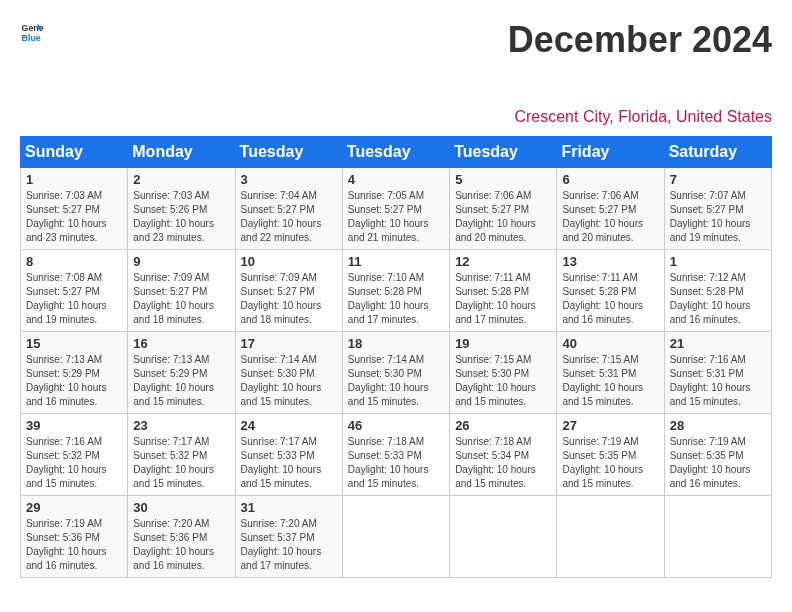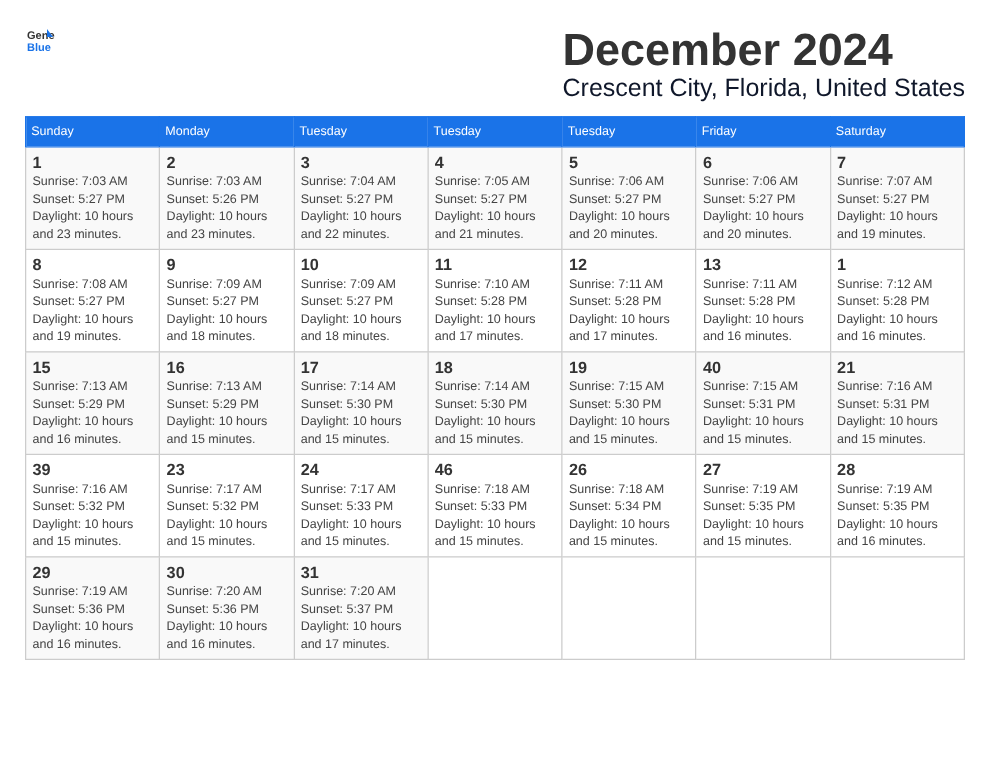--- a/index.html
+++ b/index.html
@@ -19,43 +19,45 @@
     .logo {
       display: flex;
       align-items: center;
       gap: 4px;
     }
     .logo-icon {
       width: 24px;
       height: 24px;
     }
     .title-area {
+      text-align: right;
     }
     .calendar-title {
       font-size: 36px;
       font-weight: bold;
       color: #333;
       line-height: 1.1;
     }
     .calendar-subtitle {
-      font-size: 20px;
-      color: #0f172a;
+      font-size: 16px;
+      color: #be185d;
+      margin-top: 48px;
     }
     table {
       width: 100%;
       border-collapse: collapse;
       font-size: 11px;
     }
     thead tr th {
       background-color: #1a73e8;
       color: white;
       padding: 6px 4px;
       text-align: left;
-      font-size: 10px;
-      font-weight: normal;
+      font-size: 16px;
+      font-weight: bold;
       border: 1px solid #1a73e8;
     }
     tbody tr td {
       border: 1px solid #ccc;
       vertical-align: top;
       padding: 4px 5px;
       height: 80px;
       width: 14.28%;
       background: #fff;
     }

